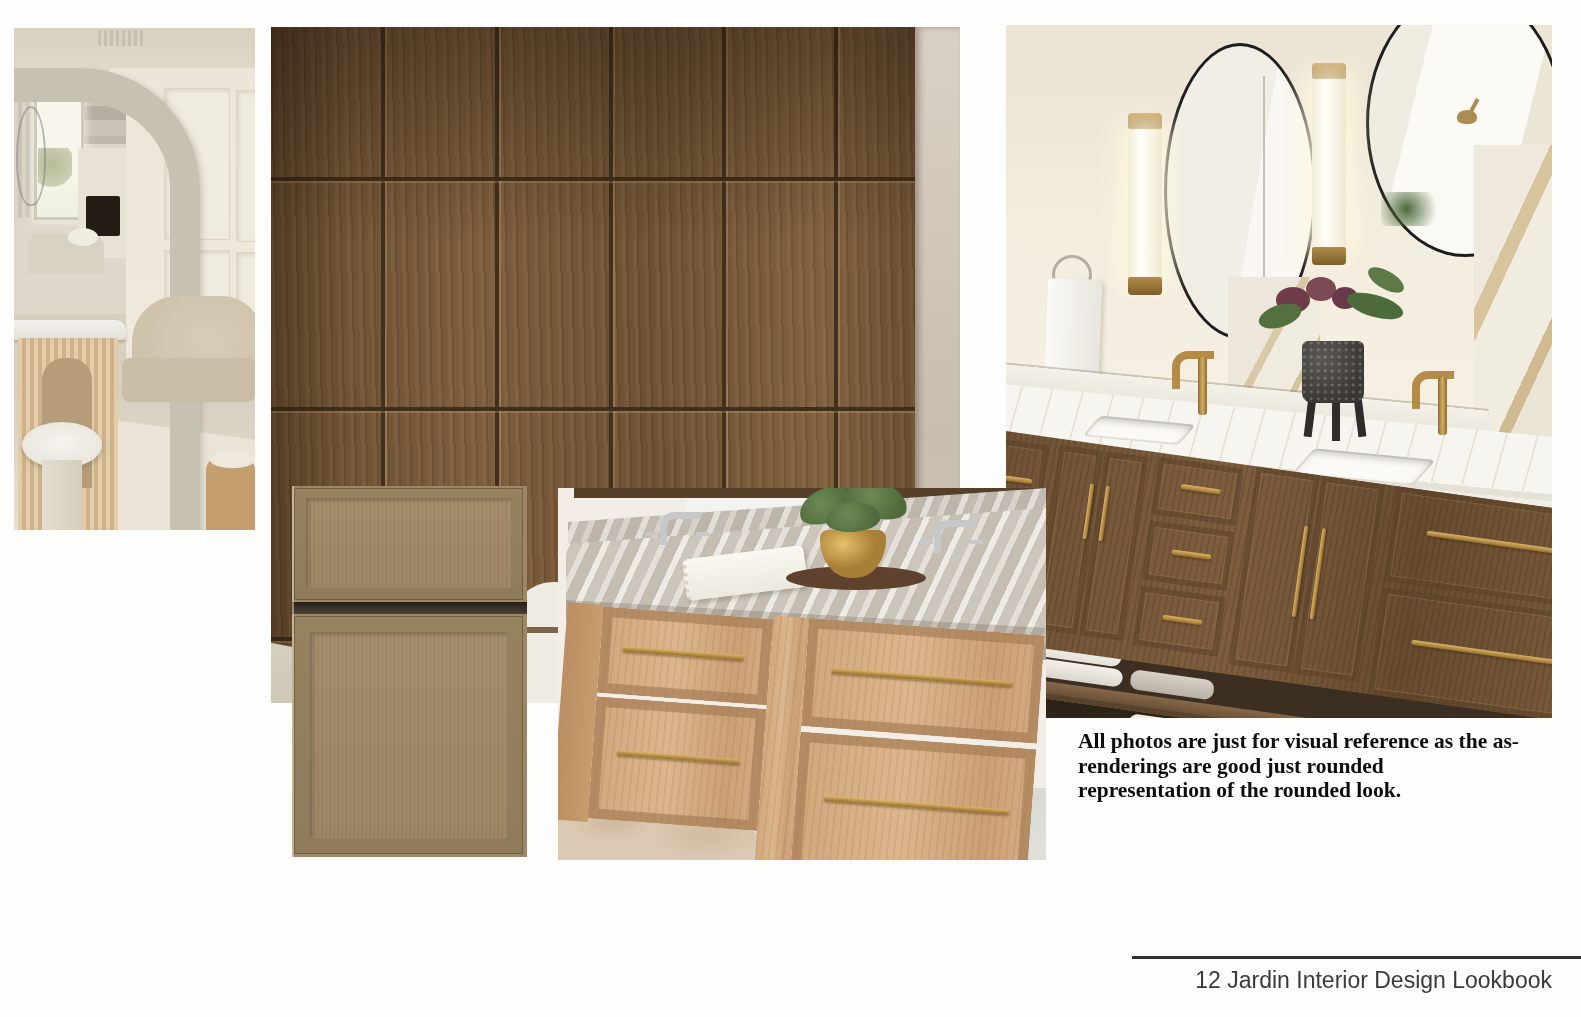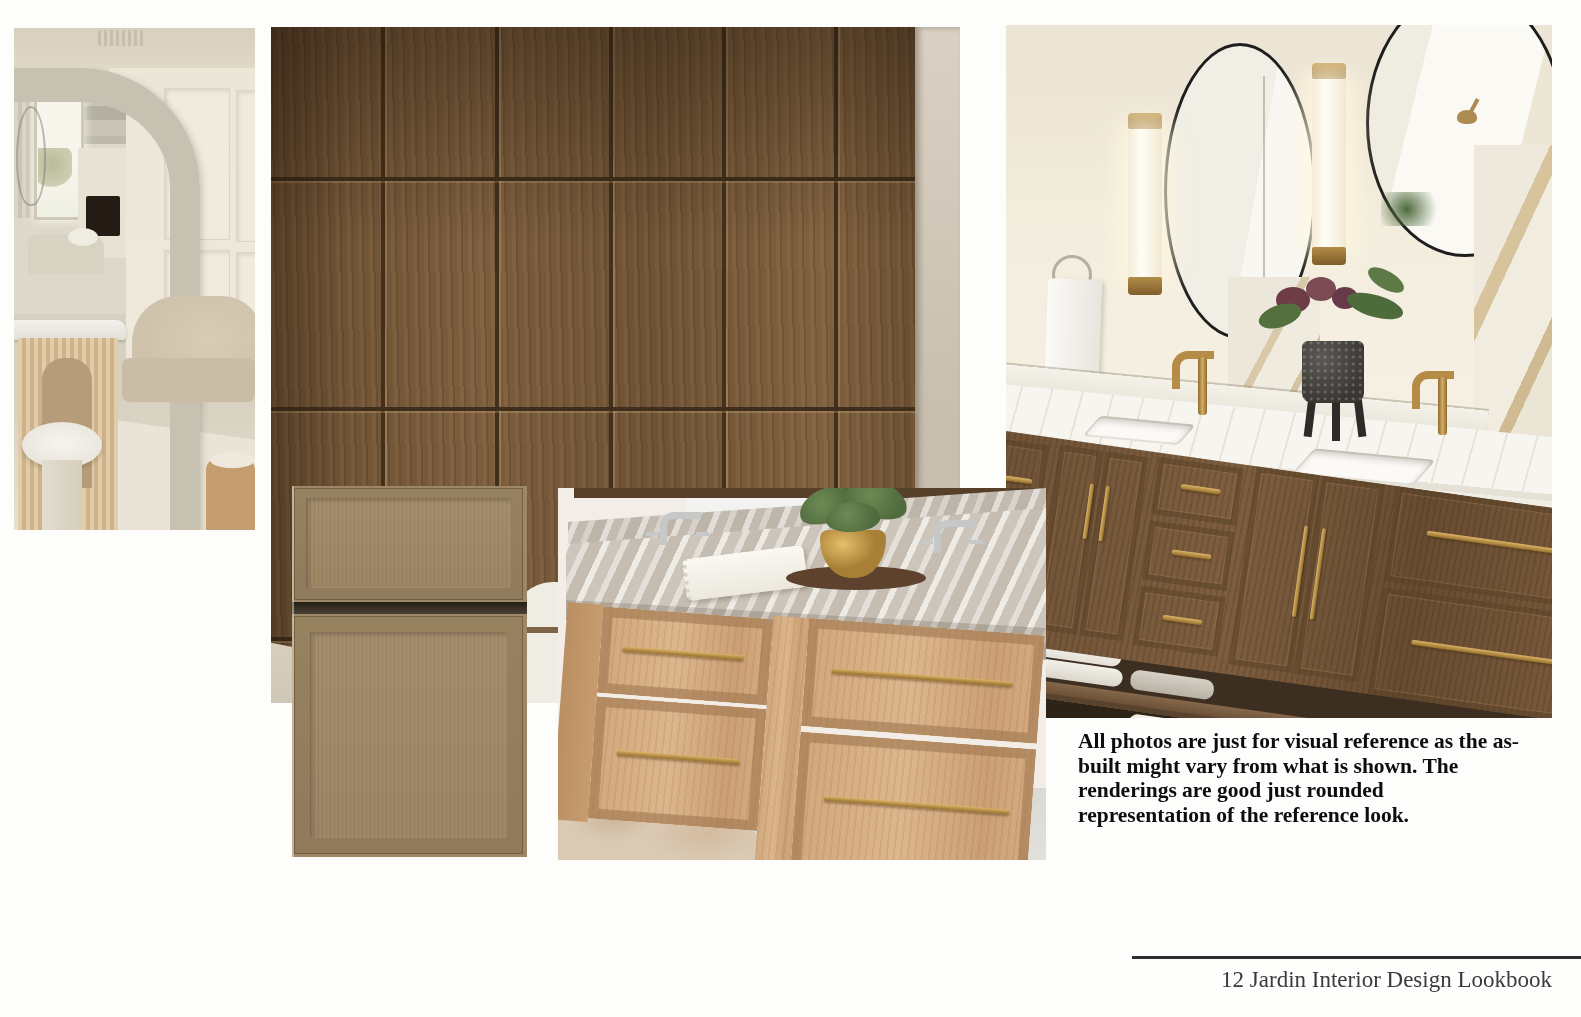--- a/index.html
+++ b/index.html
@@ -182,21 +182,21 @@
   .b-tw4{left:150px;top:70px;width:96px;height:20px;background:linear-gradient(180deg,#f6f3ec,#dcd6c9);}
   .b-floor{left:50px;top:600px;width:300px;height:93px;background:linear-gradient(180deg,#e9e7e1,#e2e0da);}
   .b-ftile{left:50px;top:600px;width:300px;height:93px;background:repeating-linear-gradient(55deg,rgba(160,156,146,.3) 0 2px,rgba(0,0,0,0) 2px 70px);}
 
   
   .disclaimer{left:1078px;top:729px;width:480px;font-family:"Liberation Serif",serif;font-weight:bold;
     font-size:21.5px;line-height:24.5px;color:#0d0d0d;}
   .f-title{left:1132px;top:921px;width:420px;text-align:right;font-family:"DejaVu Sans",sans-serif;
     font-size:22px;color:#3e3e3e;letter-spacing:.4px;}
   .f-rule{left:1132px;top:956px;width:449px;height:3px;background:#2f2f2f;}
-  .f-sub{left:1132px;top:967px;width:420px;text-align:right;font-family:Liberation Serif, serif;
+  .f-sub{left:1132px;top:967px;width:420px;text-align:right;font-family:Liberation Sans, sans-serif;
     font-size:23px;color:#3a3a3a;}
 </style>
 </head>
 <body>
 
 <div class="page">
 
   <div class="ph p-arch" aria-label="Cream living nook with arched opening, fluted wood vanity with marble top, white stool and beige curved sofa">
     <div class="abs a-ceiling"></div>
     <div class="abs a-vent"></div>
@@ -378,21 +378,20 @@
       <div class="pull b-hp3"></div>
       <div class="pull b-hp4"></div>
       <div class="pull b-hp5"></div>
       <div class="pull b-hp6"></div>
       <div class="pull b-hp7"></div>
     </div>
   </div>
 
   <div class="abs disclaimer">
     <div>All photos are just for visual reference as the as-</div>
-    <div>built might vary from what is shown. The</div>
     <div>renderings are good just rounded</div>
-    <div>representation of the reference look.</div>
+    <div>representation of the rounded look.</div>
   </div>
 
   <div class="abs f-rule"></div>
   <div class="abs f-sub">12 Jardin Interior Design Lookbook</div>
 
 </div>
 
 </body></html>

